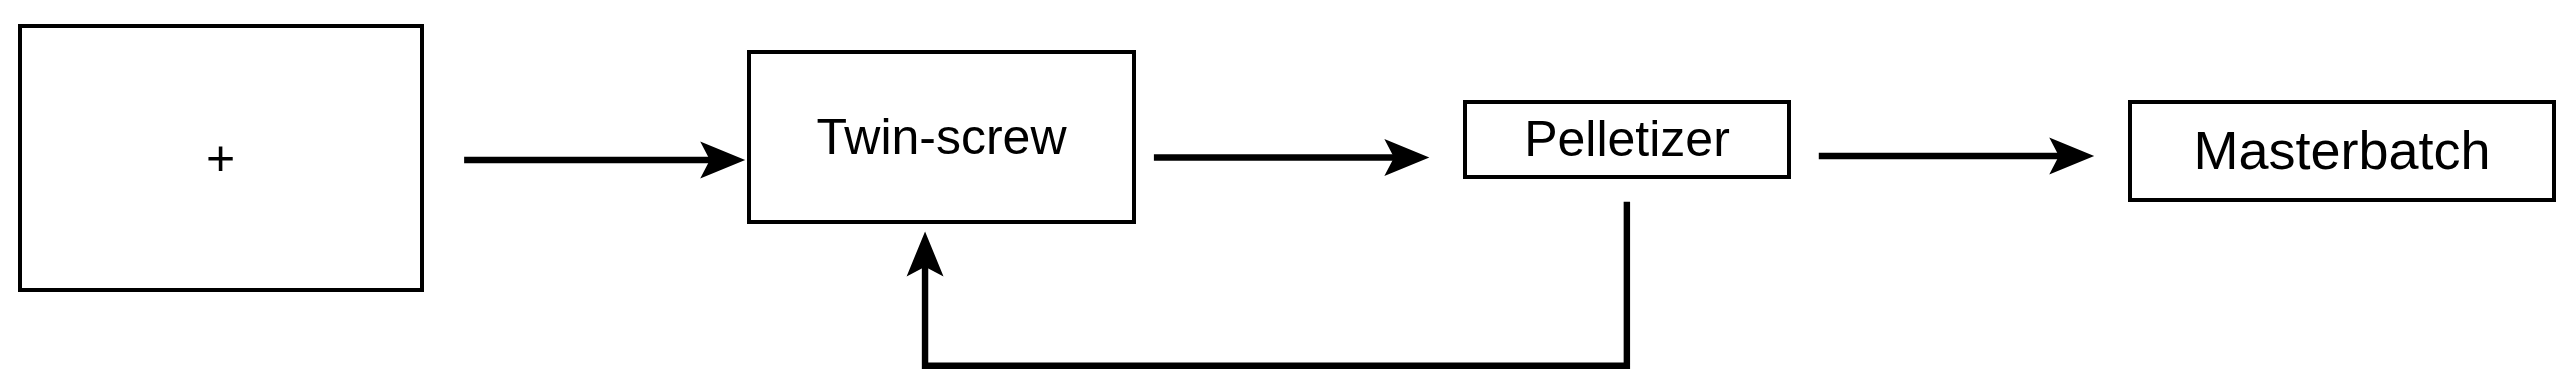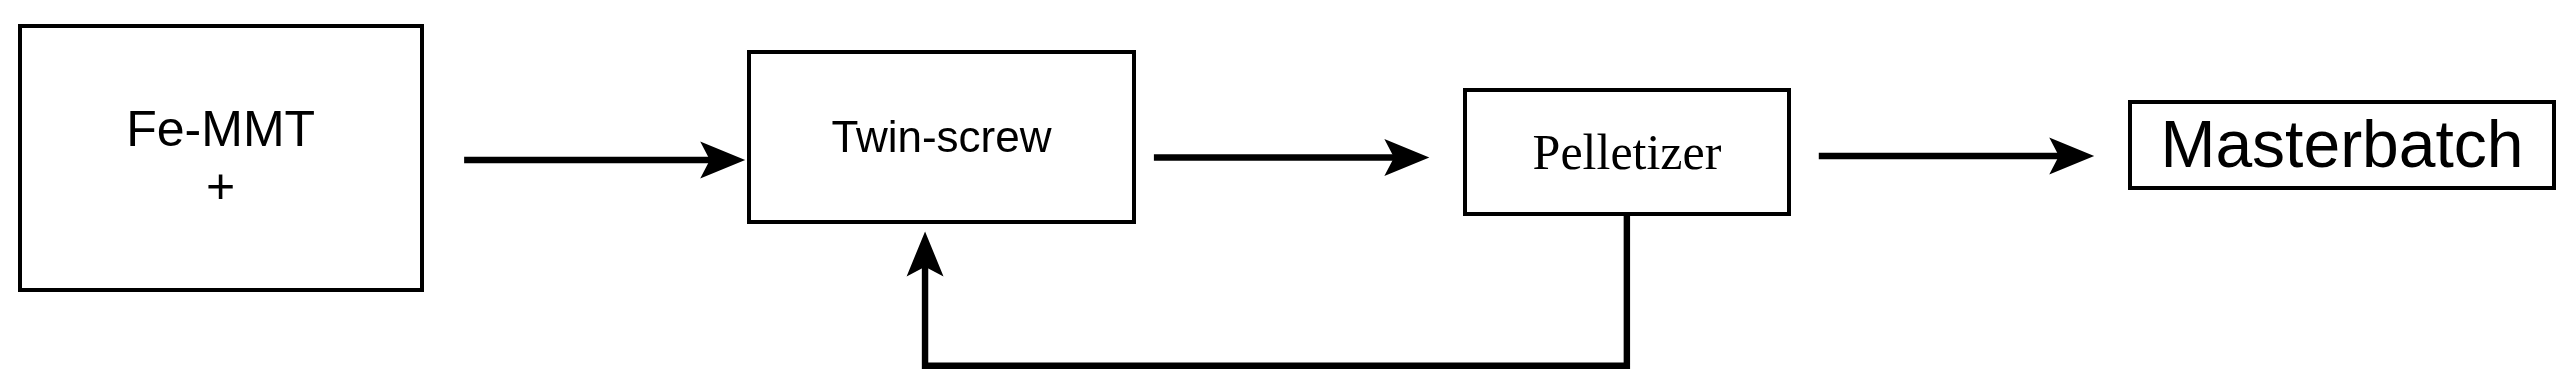--- a/index.html
+++ b/index.html
@@ -36,36 +36,35 @@
     top: 24px;
     width: 406px;
     height: 268px;
     font-size: 50px;
   }
   #node-extruder {
     left: 747px;
     top: 50px;
     width: 389px;
     height: 174px;
-    font-size: 44px;
+    font-size: 50px;
   }
   #node-pelletizer {
     left: 1463px;
-    top: 88px;
+    top: 100px;
     width: 328px;
-    height: 128px;
+    height: 79px;
     font-size: 50px;
-    font-family: Liberation Serif, serif;
   }
   #node-masterbatch {
     left: 2128px;
     top: 100px;
     width: 428px;
-    height: 90px;
-    font-size: 66px;
+    height: 102px;
+    font-size: 54px;
   }
   .flow-svg {
     position: absolute;
     left: 0;
     top: 0;
     width: 2576px;
     height: 393px;
     overflow: visible;
   }
   .edge-path {
@@ -111,21 +110,20 @@
       <polygon class="edge-head" points="2608,194 2552,171 2564,194 2552,217"></polygon>
     </g>
 
     <g>
       <path class="edge-path" d="M 2026 251 L 2026 455 L 1152 455 L 1152 318"></path>
       <polygon class="edge-head" points="1152,288 1129,344 1152,332 1175,344"></polygon>
     </g>
   </svg>
 
   <div class="node" id="node-feedstock">
-    <span class="line">Fe-MMT</span>
     <span class="line">+</span>
   </div>
 
   <div class="node" id="node-extruder">
     <span class="line">Twin-screw</span>
   </div>
 
   <div class="node" id="node-pelletizer">
     <span class="line">Pelletizer</span>
   </div>

